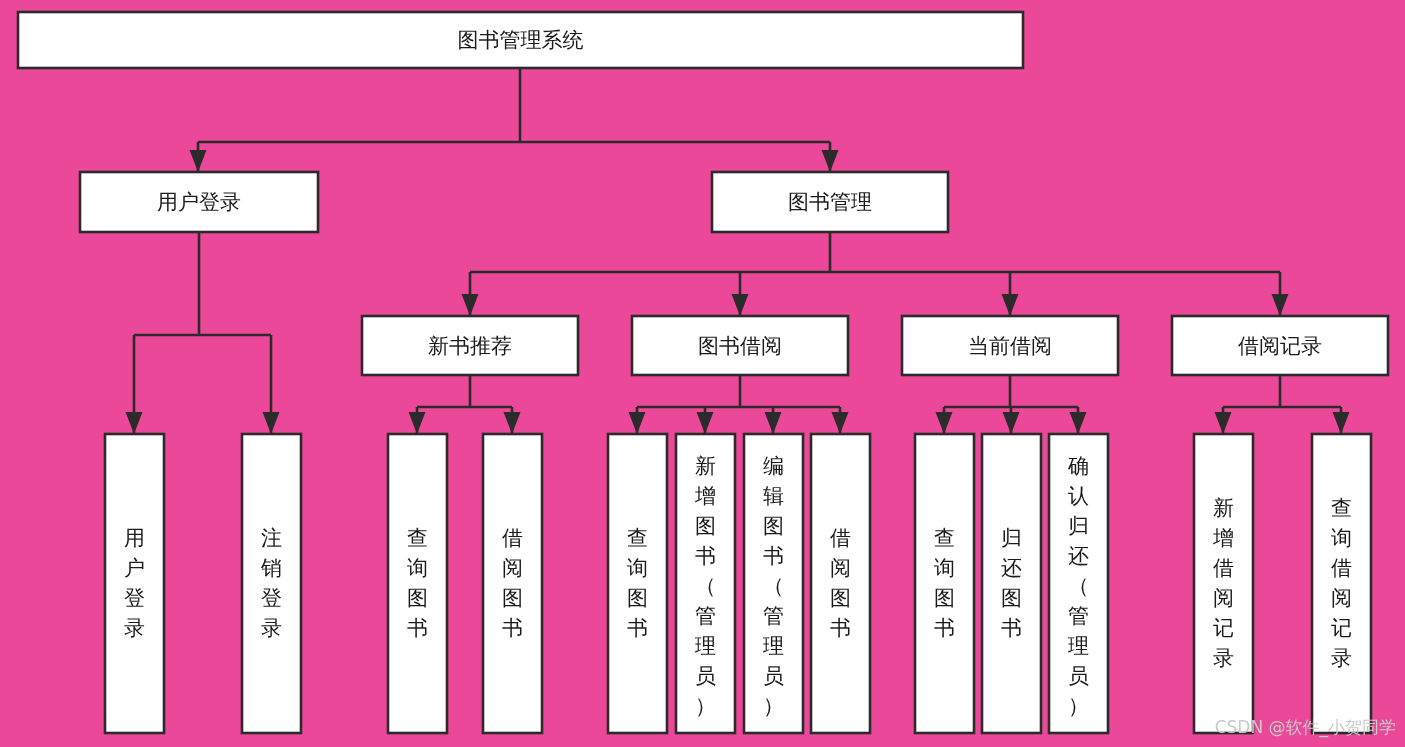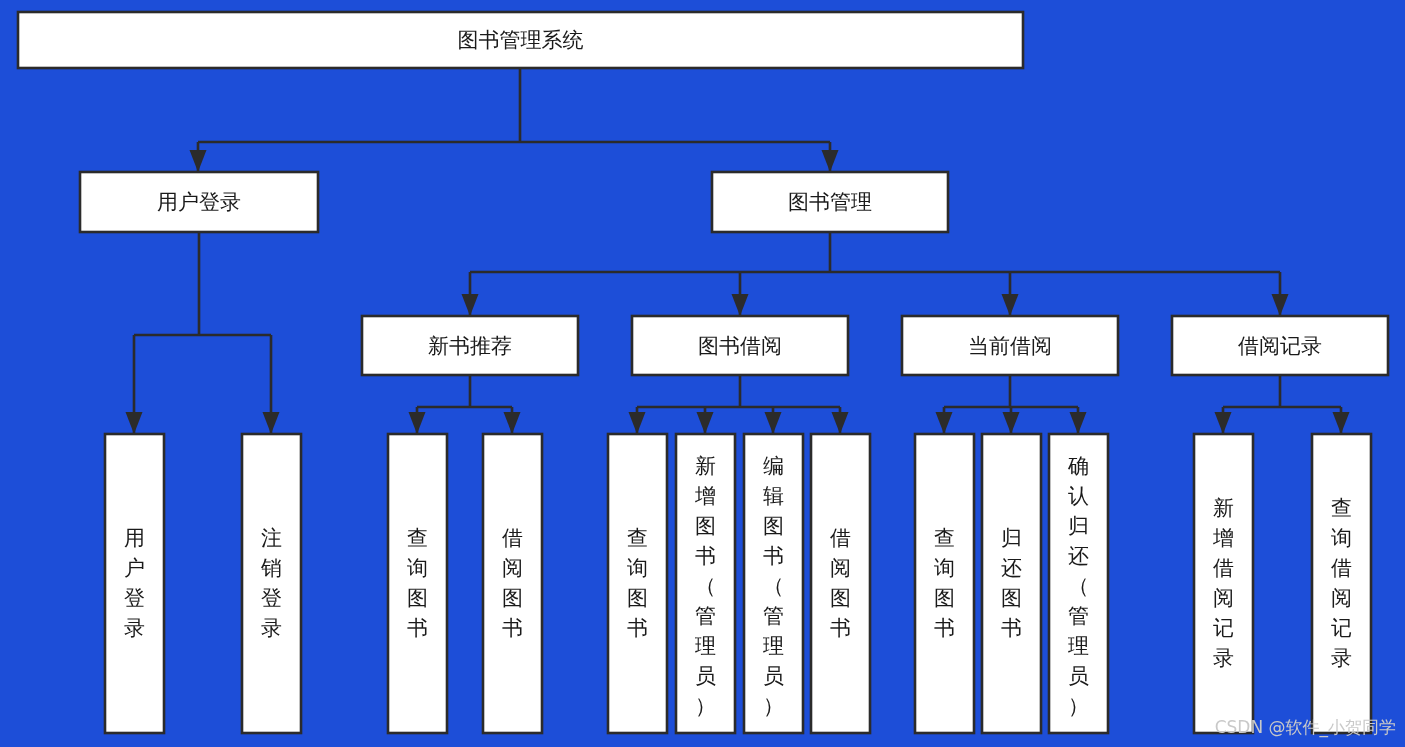--- a/index.html
+++ b/index.html
@@ -8,21 +8,21 @@
     padding: 0;
     background: #ffffff;
   }
   body {
     font-family: "DejaVu Sans", "Liberation Sans", sans-serif;
   }
   #diagram-root {
     position: relative;
     width: 1405px;
     height: 747px;
-    background: #1d4ed8;
+    background: #ec4899;
     overflow: hidden;
   }
   svg.diagram-canvas {
     position: absolute;
     left: 0;
     top: 0;
     width: 1405px;
     height: 747px;
     display: block;
   }

